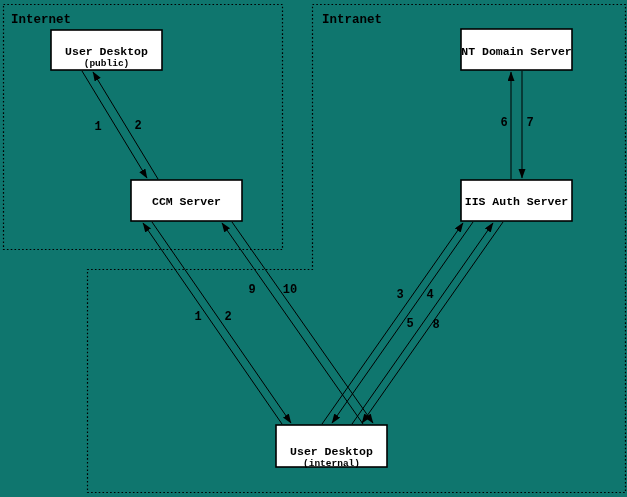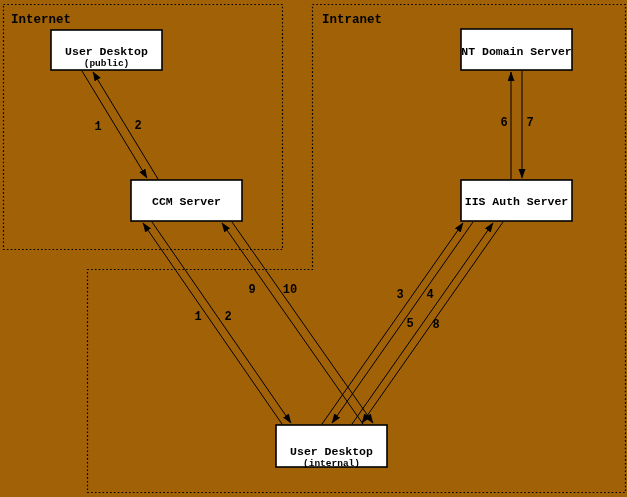--- a/index.html
+++ b/index.html
@@ -4,21 +4,21 @@
 <style>
   html, body {
     margin: 0;
     padding: 0;
     background: #ffffff;
   }
   .stage {
     position: relative;
     width: 627px;
     height: 497px;
-    background: #a16207;
+    background: #0f766e;
     overflow: hidden;
   }
   svg {
     display: block;
     font-family: "Liberation Mono", "DejaVu Sans Mono", monospace;
   }
   .zone-border {
     fill: none;
     stroke: #000000;
     stroke-width: 1.2;

